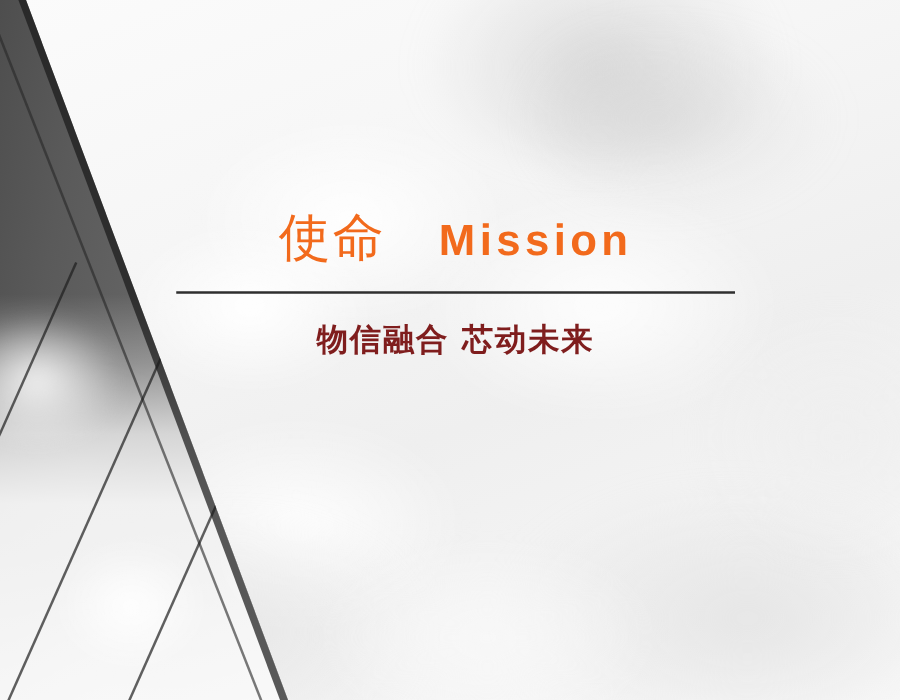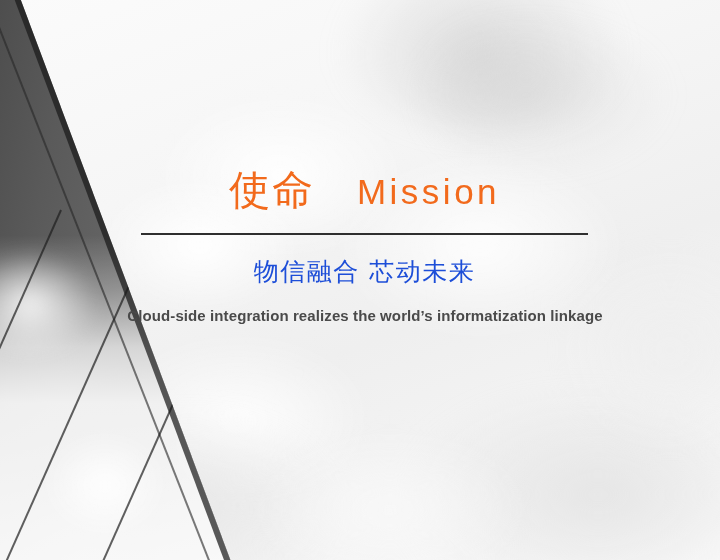--- a/index.html
+++ b/index.html
@@ -164,21 +164,21 @@
     font-family: "DejaVu Sans", sans-serif;
     font-size: 41px;
     font-weight: 400;
     color: #F26A1C;
     letter-spacing: 2px;
     line-height: 1;
   }
   .title-en {
     font-family: "Liberation Sans", sans-serif;
     font-size: 35px;
-    font-weight: 400;
+    font-weight: 700;
     color: #F26A1C;
     letter-spacing: 3.5px;
     line-height: 1;
     margin-left: 42px;
   }
   .divider {
     position: absolute;
     left: 141px;
     top: 233px;
     width: 447px;
@@ -186,22 +186,22 @@
     background: #2f2f2f;
   }
   .subtitle-cn {
     position: absolute;
     left: 141px;
     top: 256px;
     width: 447px;
     text-align: center;
     font-family: "DejaVu Sans", sans-serif;
     font-size: 25px;
-    font-weight: 400;
-    color: #1d4ed8;
+    font-weight: 700;
+    color: #7f1d1d;
     letter-spacing: 1.5px;
     line-height: 1.3;
   }
   .desc {
     position: absolute;
     left: 60px;
     top: 303px;
     width: 610px;
     text-align: center;
     font-family: "Liberation Sans", sans-serif;
@@ -260,17 +260,16 @@
     <div class="title-row">
       <span class="title-cn">使命</span>
       <span class="title-en">Mission</span>
     </div>
 
     <div class="divider"></div>
 
     <div class="subtitle-cn">物信融合 芯动未来</div>
 
     <div class="desc">
-      <span class="desc-line">Cloud-side integration realizes the world’s informatization linkage</span>
     </div>
 
   </div>
 </div>
 
 </body></html>

